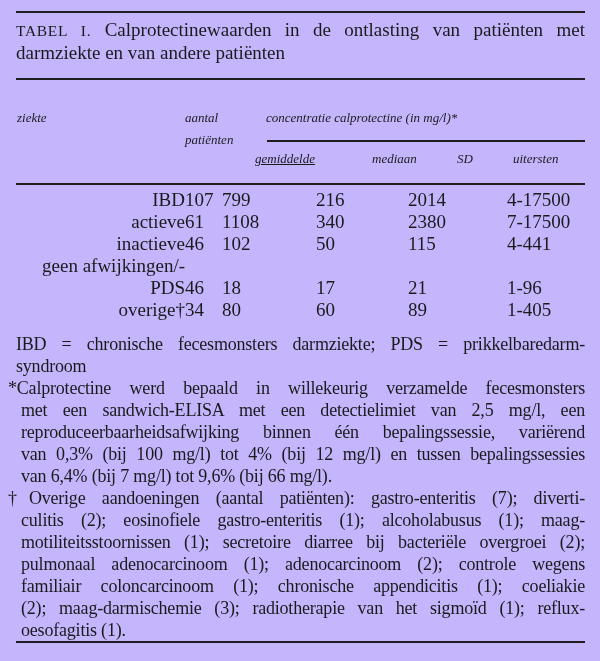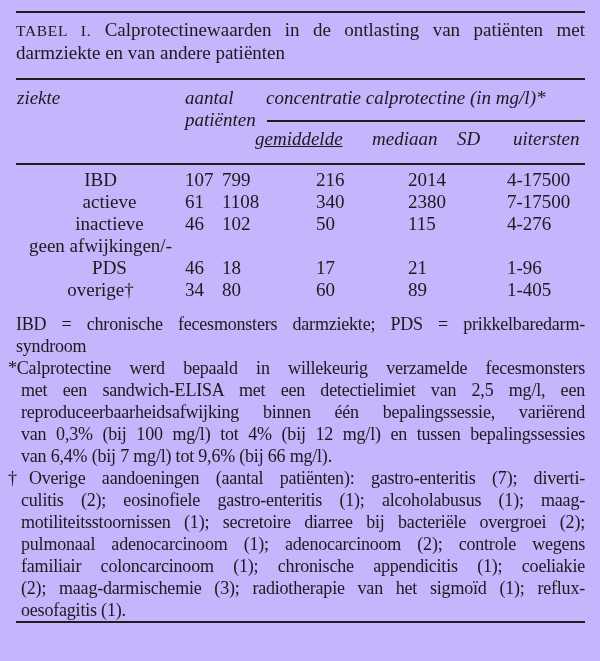--- a/index.html
+++ b/index.html
@@ -23,40 +23,40 @@
   .rule-top { margin-top: 11px; }
   .title {
     margin-top: 6px;
     font-size: 19px; line-height: 22px;
   }
   .t-line { text-align: justify; }
   .t-line.jl { text-align-last: justify; }
   .sc { font-size: 15.5px; letter-spacing: 0.7px; }
   .rule-mid { margin-top: 14px; }
 
-  .thead { position: relative; height: 83px; font-style: italic; font-size: 19px; line-height: 22px; }
+  .thead { position: relative; height: 83px; font-style: italic; font-size: 13px; line-height: 22px; margin-top: 20px; }
   .h { position: absolute; white-space: nowrap; }
   .h-ziekte { left: 1px; top: 7px; }
   .h-aantal { left: 169px; top: 7px; }
   .h-group  { left: 250px; top: 7px; }
   .subrule  { position: absolute; left: 251px; right: 0; top: 40px; }
   .h-gem { left: 239px; top: 48px; text-decoration: underline; }
   .h-med { left: 356px; top: 48px; }
   .h-sd  { left: 441px; top: 48px; }
   .h-uit { left: 497px; top: 48px; }
 
   table.data {
     margin-top: 4px;
     border-collapse: collapse;
     table-layout: fixed;
     width: 569px;
     font-size: 19px; line-height: 22px;
   }
   table.data td { padding: 0; height: 22px; overflow: visible; white-space: nowrap; }
-  td.c-label { text-align: center; margin-top: 16px; }
+  td.c-label { text-align: right; margin-top: 16px; }
   td.c-label.indent { padding-left: 18px; }
   td.c-num { text-align: left; }
   td.c-uit { text-align: left; padding-left: 6px; }
 
   .footnotes {
     margin-top: 12px;
     font-size: 18px; line-height: 22px;
     letter-spacing: -0.2px;
   }
   .fl { text-align: justify; }
@@ -124,21 +124,21 @@
           <td class="c-num">340</td>
           <td class="c-num">2380</td>
           <td class="c-uit">7-17500</td>
         </tr>
         <tr>
           <td class="c-label indent">inactieve</td>
           <td class="c-num">46</td>
           <td class="c-num">102</td>
           <td class="c-num">50</td>
           <td class="c-num">115</td>
-          <td class="c-uit">4-276</td>
+          <td class="c-uit">4-441</td>
         </tr>
         <tr>
           <td class="c-label">geen afwijkingen/-</td>
           <td class="c-num"></td>
           <td class="c-num"></td>
           <td class="c-num"></td>
           <td class="c-num"></td>
           <td class="c-uit"></td>
         </tr>
         <tr>

